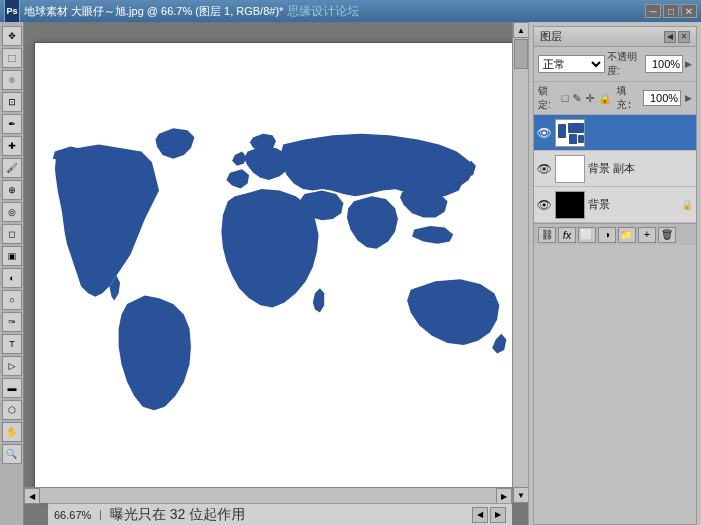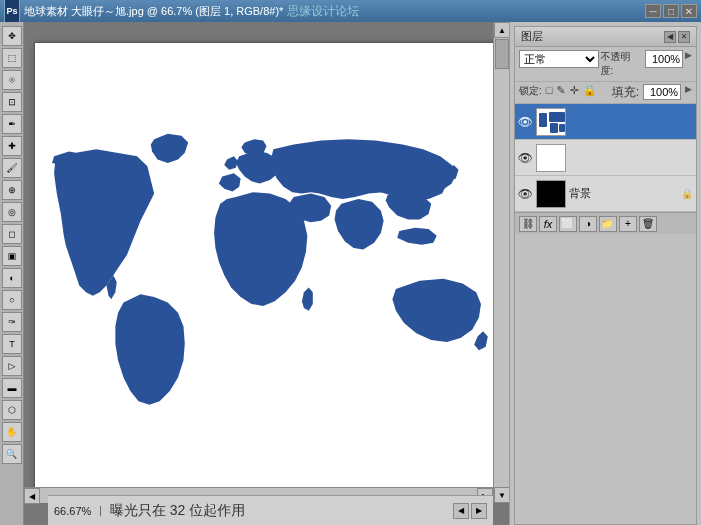--- a/index.html
+++ b/index.html
@@ -121,21 +121,21 @@
     .scroll-thumb {
       width: 14px;
       height: 30px;
       background: #a8a8a8;
       border: 1px solid #888;
       margin: 1px;
     }
 
     
     #status-bar {
-      height: 30px;
+      height: 22px;
       background: #d0d0d0;
       border-top: 1px solid #999;
       display: flex;
       align-items: center;
       padding: 0 6px;
       gap: 8px;
       position: absolute;
       bottom: 0;
       left: 24px;
       right: 16px;
@@ -160,21 +160,21 @@
       border: 1px solid #888;
       display: flex;
       align-items: center;
       justify-content: center;
       font-size: 8px;
       cursor: pointer;
     }
 
     
     #panels-area {
-      width: 192px;
+      width: 173px;
       background: #c0c0c0;
       border-left: 1px solid #999;
       display: flex;
       flex-direction: column;
     }
 
     
     #layers-panel {
       background: #c0c0c0;
       border: 1px solid #999;
@@ -205,20 +205,21 @@
       display: flex;
       align-items: center;
       justify-content: center;
       cursor: pointer;
       color: #333;
     }
 
     
     #blend-row {
       display: flex;
+      align-items: center;
       padding: 3px 4px;
       gap: 2px;
       border-bottom: 1px solid #aaa;
     }
     #blend-select {
       width: 80px;
       height: 18px;
       font-size: 11px;
       background: white;
       border: 1px solid #888;
@@ -234,36 +235,37 @@
       font-size: 11px;
       background: white;
       border: 1px solid #888;
       text-align: right;
       padding-right: 2px;
     }
 
     
     #lock-row {
       display: flex;
-      align-items: flex-start;
+      align-items: center;
       padding: 2px 4px;
       gap: 4px;
       border-bottom: 1px solid #aaa;
       font-size: 10px;
       color: #333;
     }
     .lock-icon-btn {
       font-size: 11px;
       cursor: pointer;
       color: #444;
     }
     #fill-label {
       margin-left: auto;
-      font-size: 12px;
+      font-size: 10px;
       color: #333;
+      font-family: Liberation Mono, monospace;
     }
     #fill-value {
       width: 38px;
       height: 16px;
       font-size: 11px;
       background: white;
       border: 1px solid #888;
       text-align: right;
       padding-right: 2px;
     }
@@ -505,20 +507,21 @@
               <rect x="13" y="14" width="8" height="10" rx="1" fill="#2a5298"></rect>
               <rect x="22" y="15" width="6" height="8" rx="1" fill="#2a5298"></rect>
             </svg>
           </div>
         </div>
 
         <div class="layer-item unselected">
           <div class="layer-eye">👁</div>
           <div class="layer-thumbnail bg-copy-thumb" style="background:white;border:1px solid #999;">
           </div>
+          <span class="layer-name">背景 副本</span>
         </div>
 
         <div class="layer-item unselected">
           <div class="layer-eye">👁</div>
           <div class="layer-thumbnail" style="background:black;border:1px solid #999;">
           </div>
           <span class="layer-name">背景</span>
           <span class="layer-lock-icon">🔒</span>
         </div>
 

